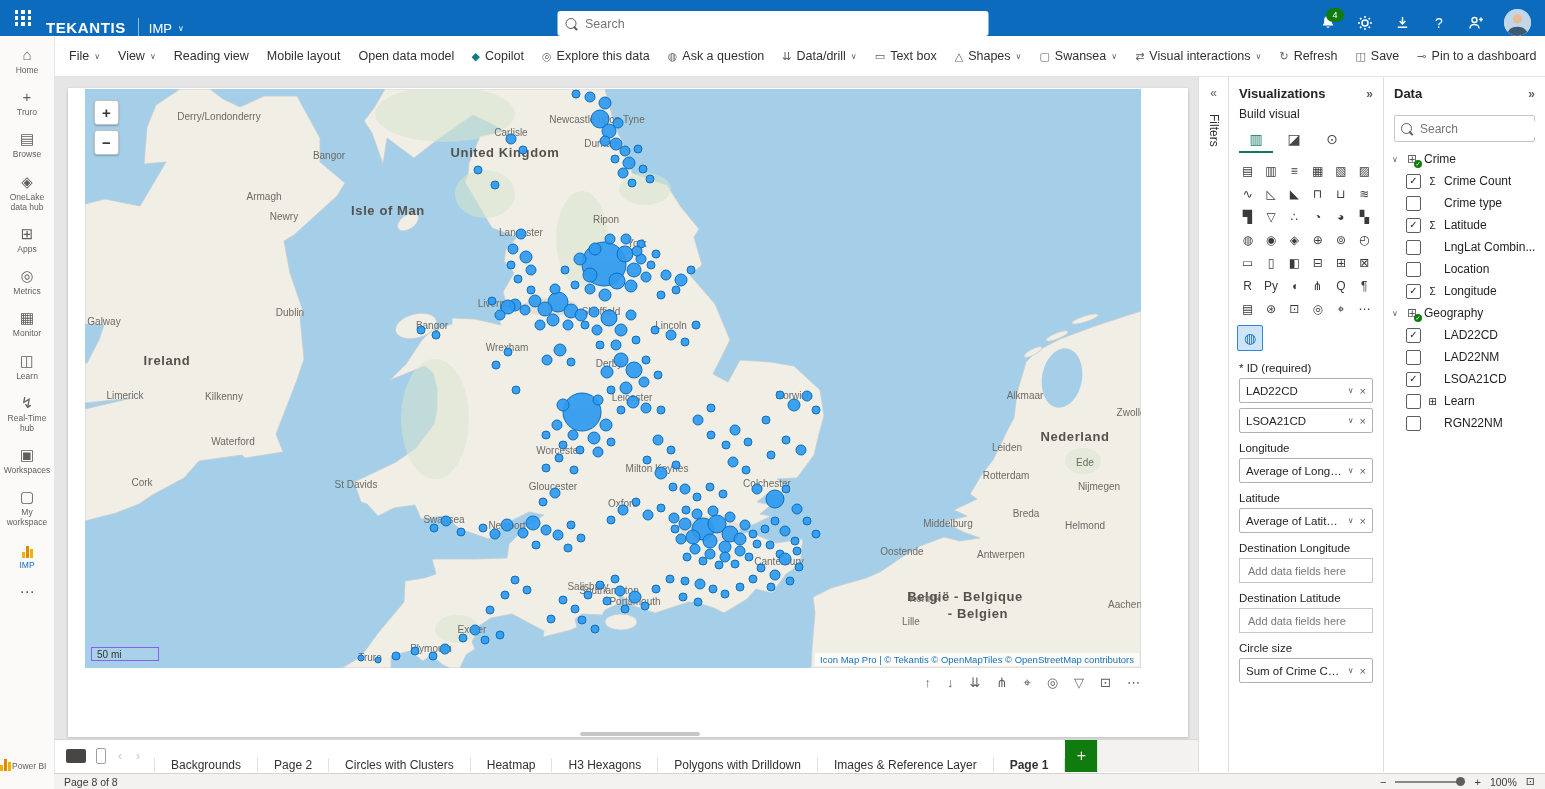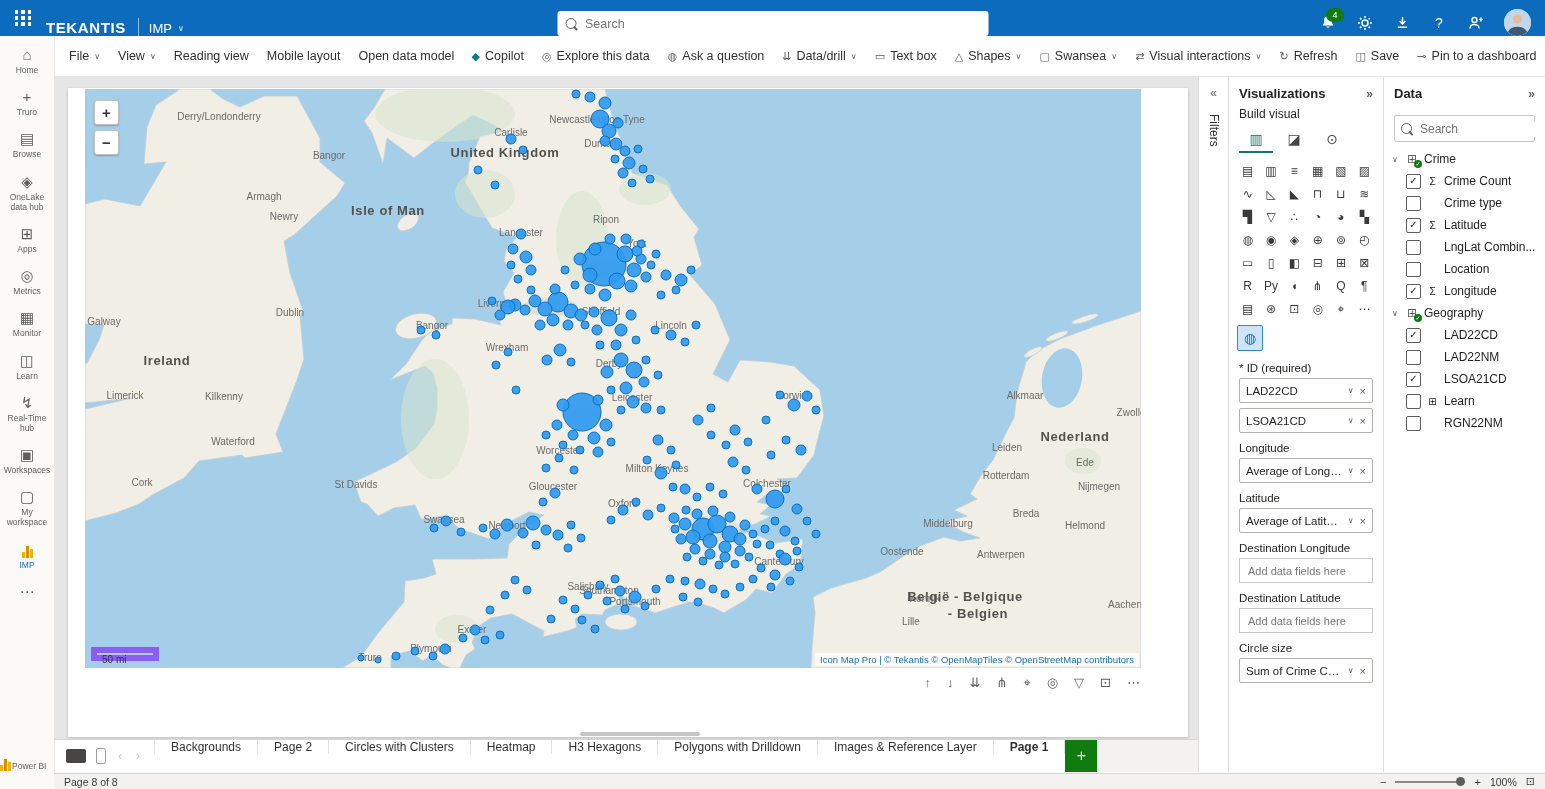--- a/index.html
+++ b/index.html
@@ -61,21 +61,21 @@
   .map-wrap{position:absolute;left:17px;top:1px;width:1056px;height:579px;overflow:hidden;}
   .map-wrap svg{display:block;}
   .lbl-city{font-size:10px;fill:#6c6a67;text-anchor:middle;}
   .lbl-country{font-size:13px;font-weight:700;fill:#54524e;letter-spacing:.6px;text-anchor:middle;}
   .bubble{fill:#2e9af0;fill-opacity:.92;stroke:#0d6ebf;stroke-width:1;}
   .map-zoom{position:absolute;left:9px;top:11px;display:flex;flex-direction:column;gap:5px;}
   .zoom-btn{width:23px;height:23px;background:#fff;border:1px solid #c3c1bf;border-radius:3px;
             display:flex;align-items:center;justify-content:center;font-size:15px;font-weight:700;
             color:#333;cursor:pointer;box-shadow:0 1px 2px rgba(0,0,0,.25);}
   .map-scale{position:absolute;left:6px;bottom:7px;width:68px;height:14px;line-height:13px;
-             background:rgba(170,211,232,.65);border:6px solid #8b5cf6;font-size:10px;color:#333;
+             background:rgba(170,211,232,.65);border:1px solid #8b5cf6;font-size:10px;color:#333;
              padding-left:5px;box-sizing:border-box;}
   .map-attrib{position:absolute;right:2px;bottom:2px;font-size:9.5px;color:#1472b8;
               background:rgba(255,255,255,.75);padding:1px 5px;white-space:nowrap;}
   .visual-toolbar{position:absolute;right:48px;top:588px;display:flex;gap:16px;color:#605e5c;font-size:13px;}
   .vt-ic{cursor:pointer;line-height:14px;}
   .h-scroll{position:absolute;bottom:3px;left:46%;width:120px;height:4px;background:#c8c6c4;border-radius:2px;}
 
   
   .tabs-strip{height:32px;background:#fff;border-top:1px solid #d8d6d4;display:flex;align-items:stretch;font-size:12px;}
   .tab-lead{display:flex;align-items:center;gap:10px;padding:0 12px;}
@@ -708,21 +708,21 @@
     </div>
     <div class="h-scroll"></div>
   </div>
   <div class="tabs-strip">
     <div class="tab-lead">
       <span class="desktop-icon"></span>
       <span class="mobile-icon"></span>
       <span class="tab-nav">‹</span>
       <span class="tab-nav">›</span>
     </div>
-    <div style="display:flex;align-items:flex-start;" id="tab-list">
+    <div style="display:flex;align-items:flex-end;" id="tab-list">
         <div class="page-tab">Backgrounds</div>
         <div class="page-tab">Page 2</div>
         <div class="page-tab">Circles with Clusters</div>
         <div class="page-tab">Heatmap</div>
         <div class="page-tab">H3 Hexagons</div>
         <div class="page-tab">Polygons with Drilldown</div>
         <div class="page-tab">Images &amp; Reference Layer</div>
         <div class="page-tab active">Page 1</div>
       </div>
     <div class="add-tab">+</div>

